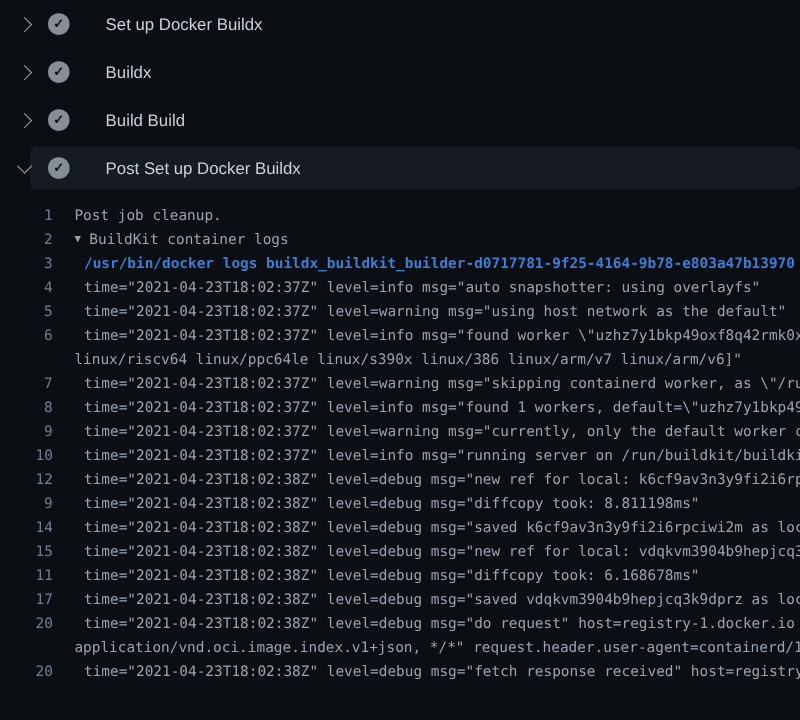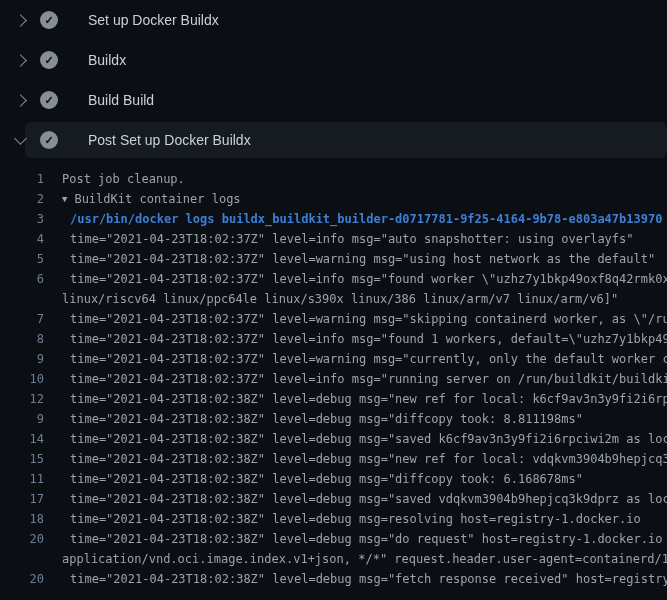--- a/index.html
+++ b/index.html
@@ -179,24 +179,20 @@
   <div class="log-row">
     <span class="num">11</span>
     <span class="content kind-indent"><span class="text">time="2021-04-23T18:02:38Z" level=debug msg="diffcopy took: 6.168678ms"</span></span>
   </div>
 
   <div class="log-row">
     <span class="num">17</span>
     <span class="content kind-indent"><span class="text">time="2021-04-23T18:02:38Z" level=debug msg="saved vdqkvm3904b9hepjcq3k9dprz as loca</span></span>
   </div>
 
-  <div class="log-row">
-    <span class="num">18</span>
-    <span class="content kind-indent"><span class="text">time="2021-04-23T18:02:38Z" level=debug msg=resolving host=registry-1.docker.io</span></span>
-  </div>
 
   <div class="log-row">
     <span class="num">20</span>
     <span class="content kind-indent"><span class="text">time="2021-04-23T18:02:38Z" level=debug msg="do request" host=registry-1.docker.io r</span></span>
   </div>
 
   <div class="log-row">
     <span class="num"></span>
     <span class="content kind-wrap"><span class="text">application/vnd.oci.image.index.v1+json, */*" request.header.user-agent=containerd/1.4</span></span>
   </div>

